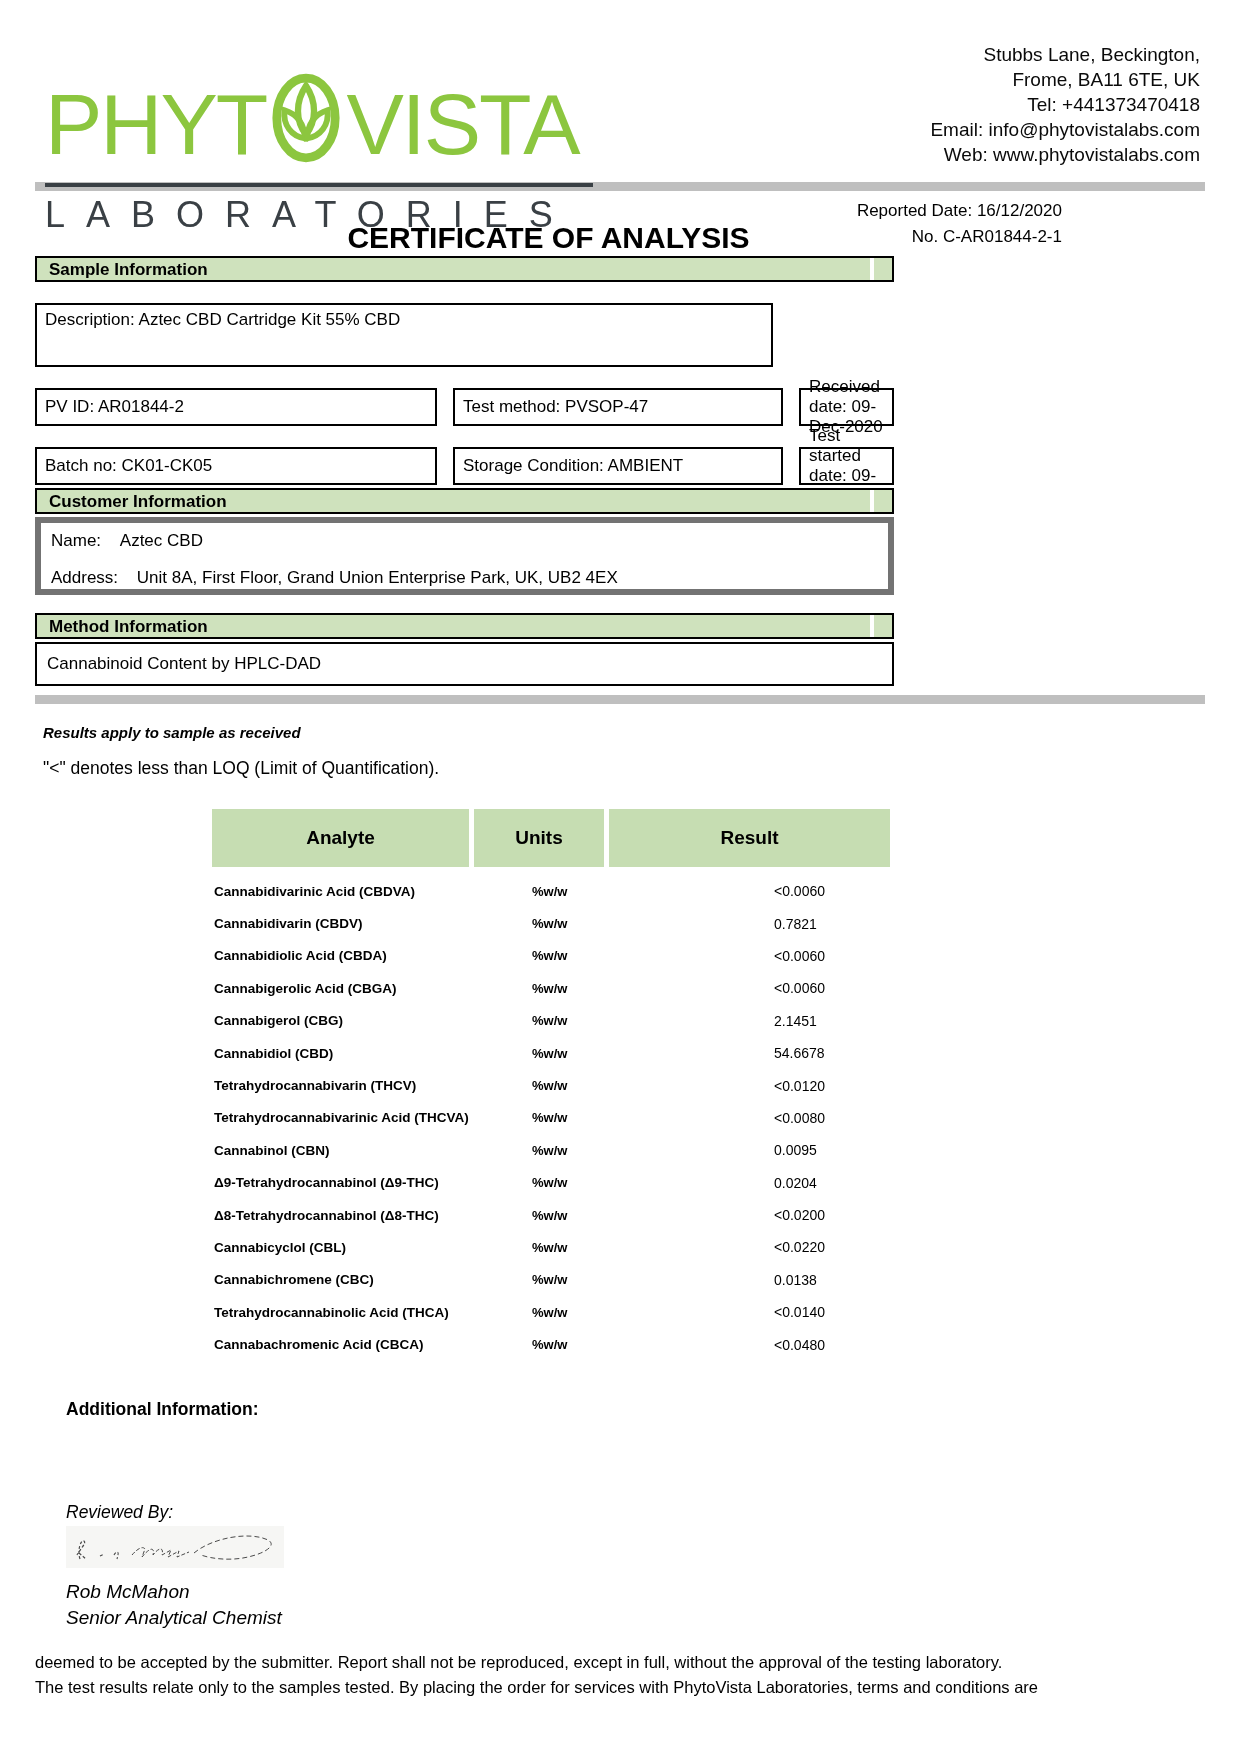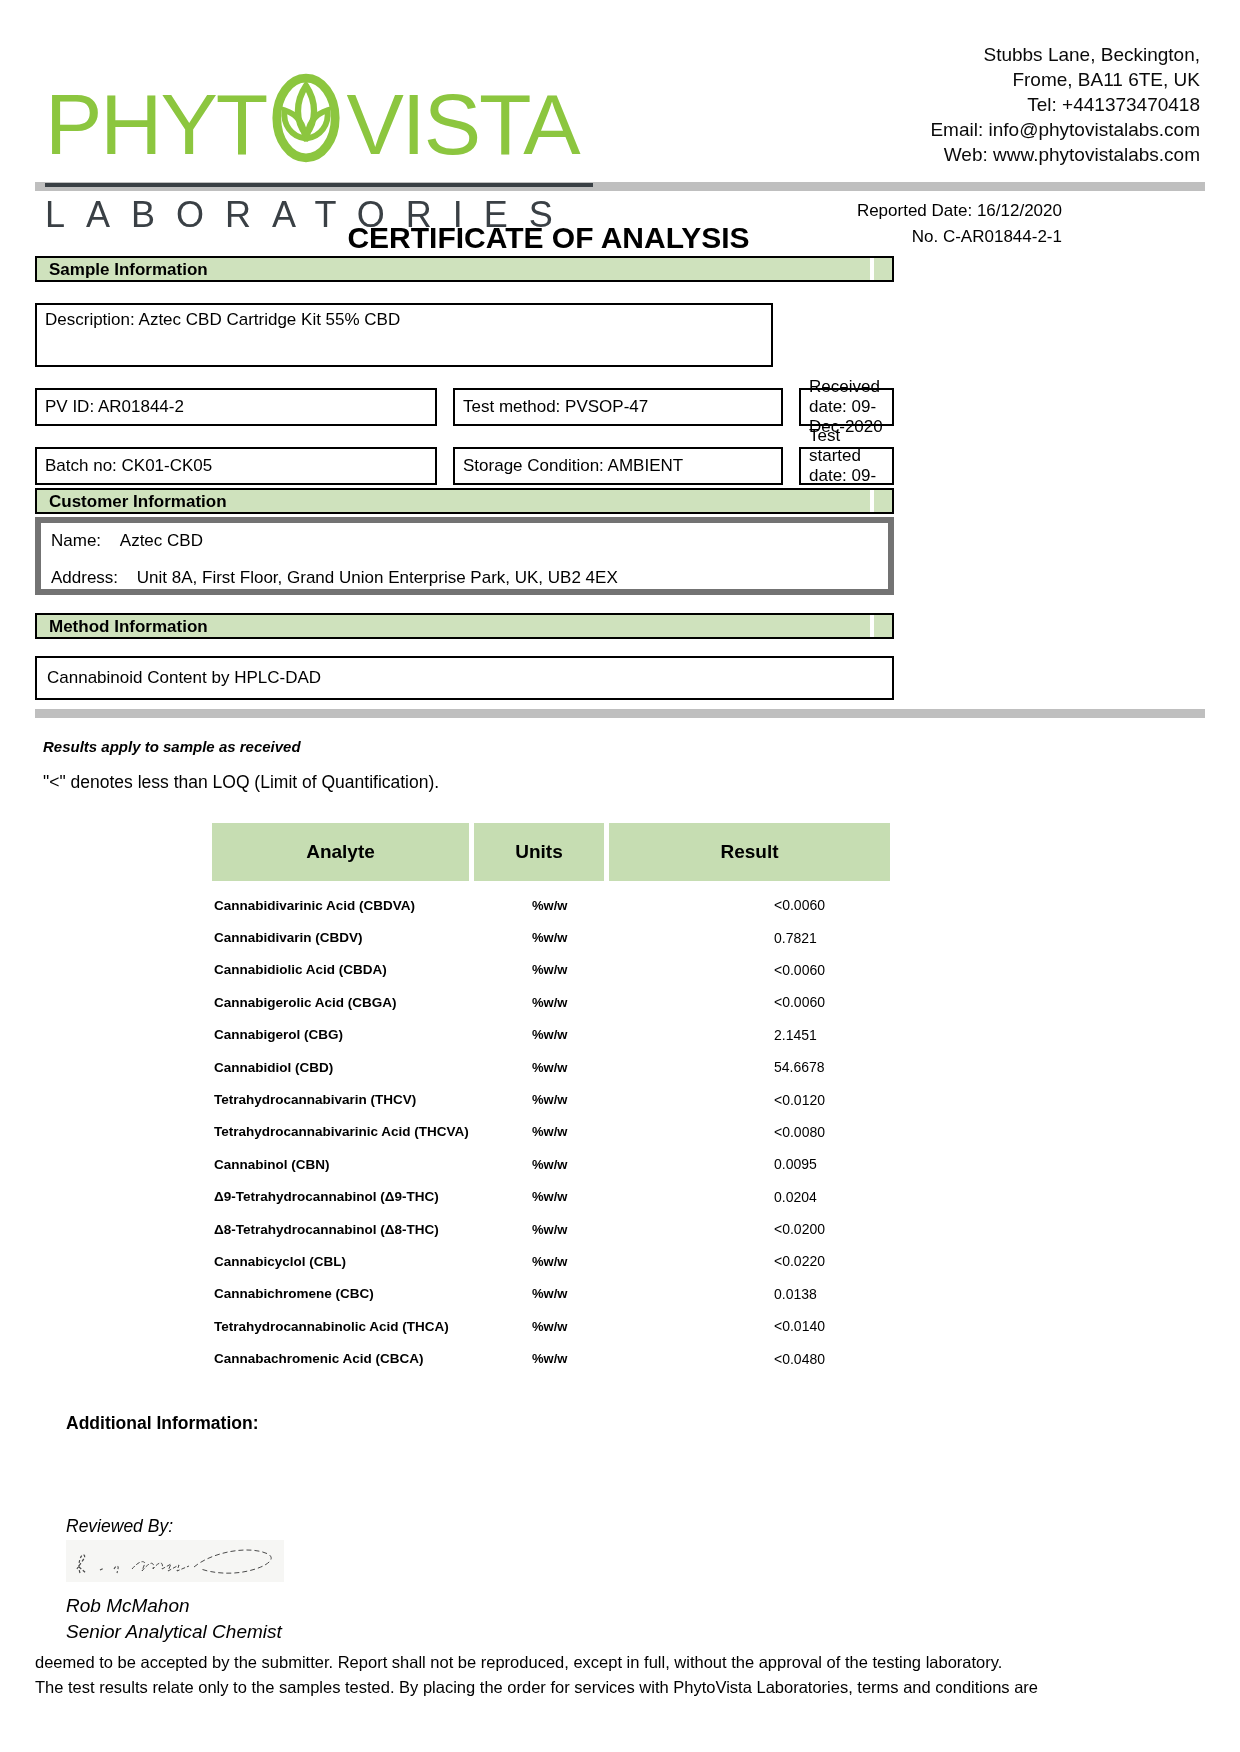--- a/index.html
+++ b/index.html
@@ -36,21 +36,21 @@
   .desc-row { height: 64px; }
   .desc-cell { width: 738px; align-items: flex-start; padding-top: 5px; }
   .cond-cell { flex: 1; }
   .small-row { height: 38px; }
   .c-a { width: 402px; } .c-b { width: 330px; } .c-c { flex: 1; }
   .cust-box { border: 6px solid #737373; margin-top: 3px; height: 78px; font-size: 17px; padding: 8px 10px; }
   .cust-line2 { margin-top: 17px; }
   .cust-box .lbl { display: inline-block; }
   .cust-box .val { margin-left: 14px; }
   .method-bar { margin-top: 18px; }
-  .method-box { border: 2px solid #000; margin-top: 17px; height: 44px; font-size: 17px; display: flex; align-items: center; padding-left: 10px; }
+  .method-box { border: 2px solid #000; margin-top: 3px; height: 44px; font-size: 17px; display: flex; align-items: center; padding-left: 10px; }
   
   .note1 { margin: 20px 0 0 8px; font-size: 15px; font-weight: bold; font-style: italic; }
   .note2 { margin: 17px 0 0 8px; font-size: 17.5px; }
   
   .rtable { margin: 30px 0 0 177px; width: 678px; }
   .rt-head { display: flex; gap: 5px; }
   .rt-hcell { background: #c6ddb2; height: 58px; display: flex; align-items: center; justify-content: center;
               font-weight: bold; font-size: 19px; }
   .rt-h-analyte { width: 257px; } .rt-h-units { width: 130px; } .rt-h-result { width: 281px; }
   .rt-body { margin-top: 8px; }

